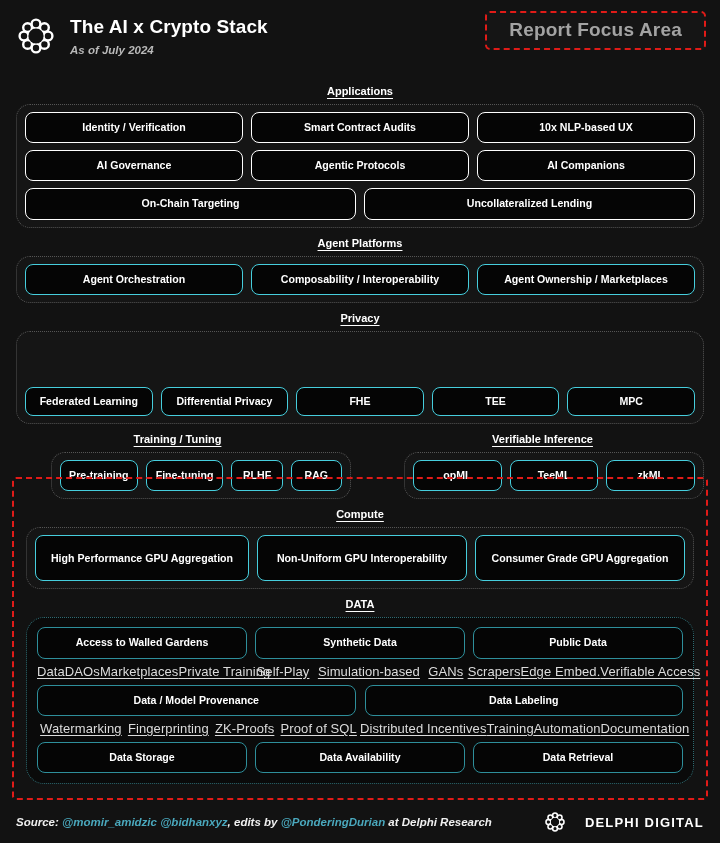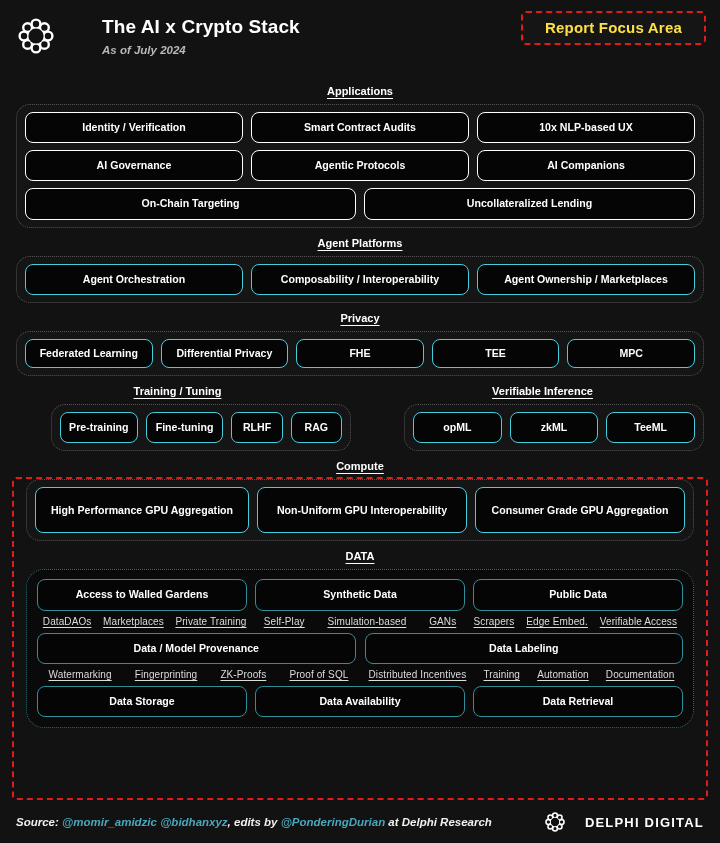--- a/index.html
+++ b/index.html
@@ -17,21 +17,20 @@
     background: #121212;
   }
 
   
   .header {
     position: relative;
     height: 76px;
     display: flex;
     align-items: flex-start;
     padding: 12px 0 0 16px;
-    gap: 32px;
   }
   .logo-mark { width: 40px; height: 40px; flex: 0 0 40px; margin-top: 4px; }
   .header-text { margin-left: 14px; margin-top: 4px; }
   .header-title {
     font-size: 19px;
     font-weight: bold;
     color: #ffffff;
     letter-spacing: .1px;
     line-height: 1.15;
   }
@@ -42,22 +41,22 @@
     color: #b9b9b9;
     margin-top: 6px;
   }
   .focus-badge {
     position: absolute;
     top: 11px;
     right: 14px;
     border: 2.5px dashed #e01b18;
     border-radius: 5px;
     padding: 6px 22px 7px 22px;
-    color: #fde047;
-    font-size: 15px;
+    color: #a3a3a3;
+    font-size: 19px;
     font-weight: bold;
     letter-spacing: .2px;
     background: #151515;
   }
 
   
   .focus-region {
     position: absolute;
     left: 12px;
     right: 12px;
@@ -104,21 +103,21 @@
     line-height: 1.25;
     display: flex;
     align-items: center;
     justify-content: center;
   }
   .card.cy { border-color: #46cedd; }
   .card.cy-dim { border-color: #2e8f9b; }
   .card.tall { min-height: 46px; }
 
   
-  .privacy-row .card { padding: 7px 10px; }
+  .privacy-row .card { padding: 7px 10px; margin-top: 48px; }
 
   
   .split {
     display: flex;
     gap: 18px;
     padding: 0 16px;
   }
   .split-col { flex: 1 1 0; min-width: 0; margin-left: 35px; }
   .split-titles { display: flex; gap: 18px; padding: 0 4px; }
   .split-titles > div { flex: 1 1 0; }
@@ -139,21 +138,21 @@
     border-radius: 18px;
     padding: 9px 10px 10px 10px;
     background: #0a0a0a;
   }
   .sub-row {
     display: flex;
     margin: 5px 0 6px 0;
   }
   .sub-grp { display: flex; flex: 1 1 0; min-width: 0; justify-content: space-around; }
   .sub {
-    font-size: 10px;
+    font-size: 13px;
     color: #dcdcdc;
     text-decoration: underline;
     text-underline-offset: 2px;
     white-space: nowrap;
     letter-spacing: .1px;
   }
   .data-row2 { display: flex; gap: 9px; }
   .data-row2 .card { padding: 8px 4px; }
 
   
@@ -264,22 +263,22 @@
           <div class="card cy">Fine-tuning</div>
           <div class="card cy">RLHF</div>
           <div class="card cy">RAG</div>
         </div>
       </div>
     </div>
     <div class="split-col">
       <div class="group">
         <div class="row">
           <div class="card cy">opML</div>
+          <div class="card cy">TeeML</div>
           <div class="card cy">zkML</div>
-          <div class="card cy">TeeML</div>
         </div>
       </div>
     </div>
   </div>
 
   <div class="focus-region"></div>
 
   <div class="compute-wrap">
     <div class="sec-title">Compute</div>
     <div class="group">

